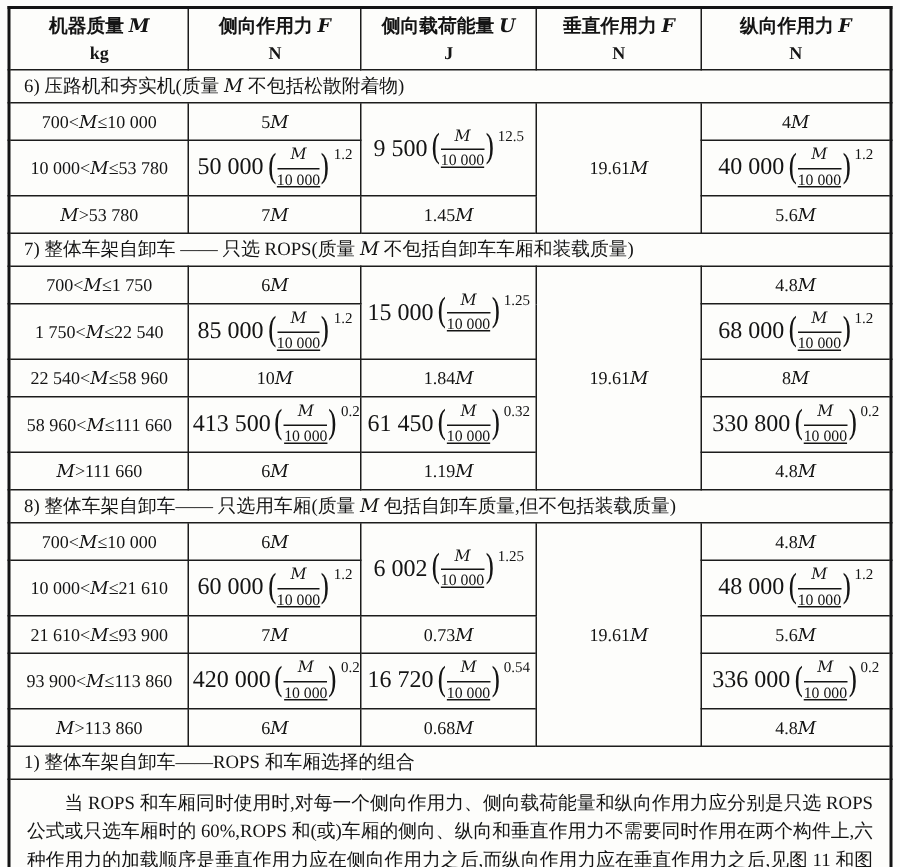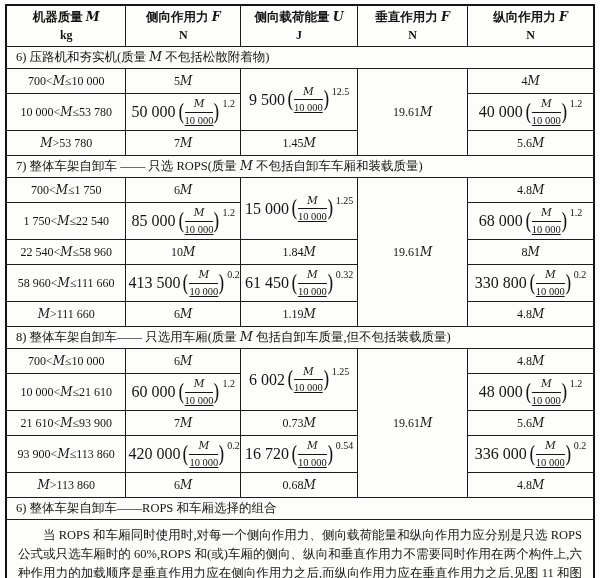--- a/index.html
+++ b/index.html
@@ -284,21 +284,21 @@
               <span class="exp">0.2</span>
             </span></td>
         </tr>
         <tr class="plain">
           <td><i class="var">M</i>&gt;113 860</td>
           <td>6<i class="var">M</i></td>
           <td>0.68<i class="var">M</i></td>
           <td>4.8<i class="var">M</i></td>
         </tr>
         <tr>
-          <td colspan="5" class="sec-title">6) 整体车架自卸车——ROPS 和车厢选择的组合</td>
+          <td colspan="5" class="sec-title">1) 整体车架自卸车——ROPS 和车厢选择的组合</td>
         </tr>
         <tr>
           <td colspan="5" class="note-block">
             <p>当 ROPS 和车厢同时使用时,对每一个侧向作用力、侧向载荷能量和纵向作用力应分别是只选 ROPS 公式或只选车厢时的 60%,ROPS 和(或)车厢的侧向、纵向和垂直作用力不需要同时作用在两个构件上,六种作用力的加载顺序是垂直作用力应在侧向作用力之后,而纵向作用力应在垂直作用力之后,见图 11 和图 12</p>
           </td>
         </tr>
       </tbody>
   </table>
 </div>
 

